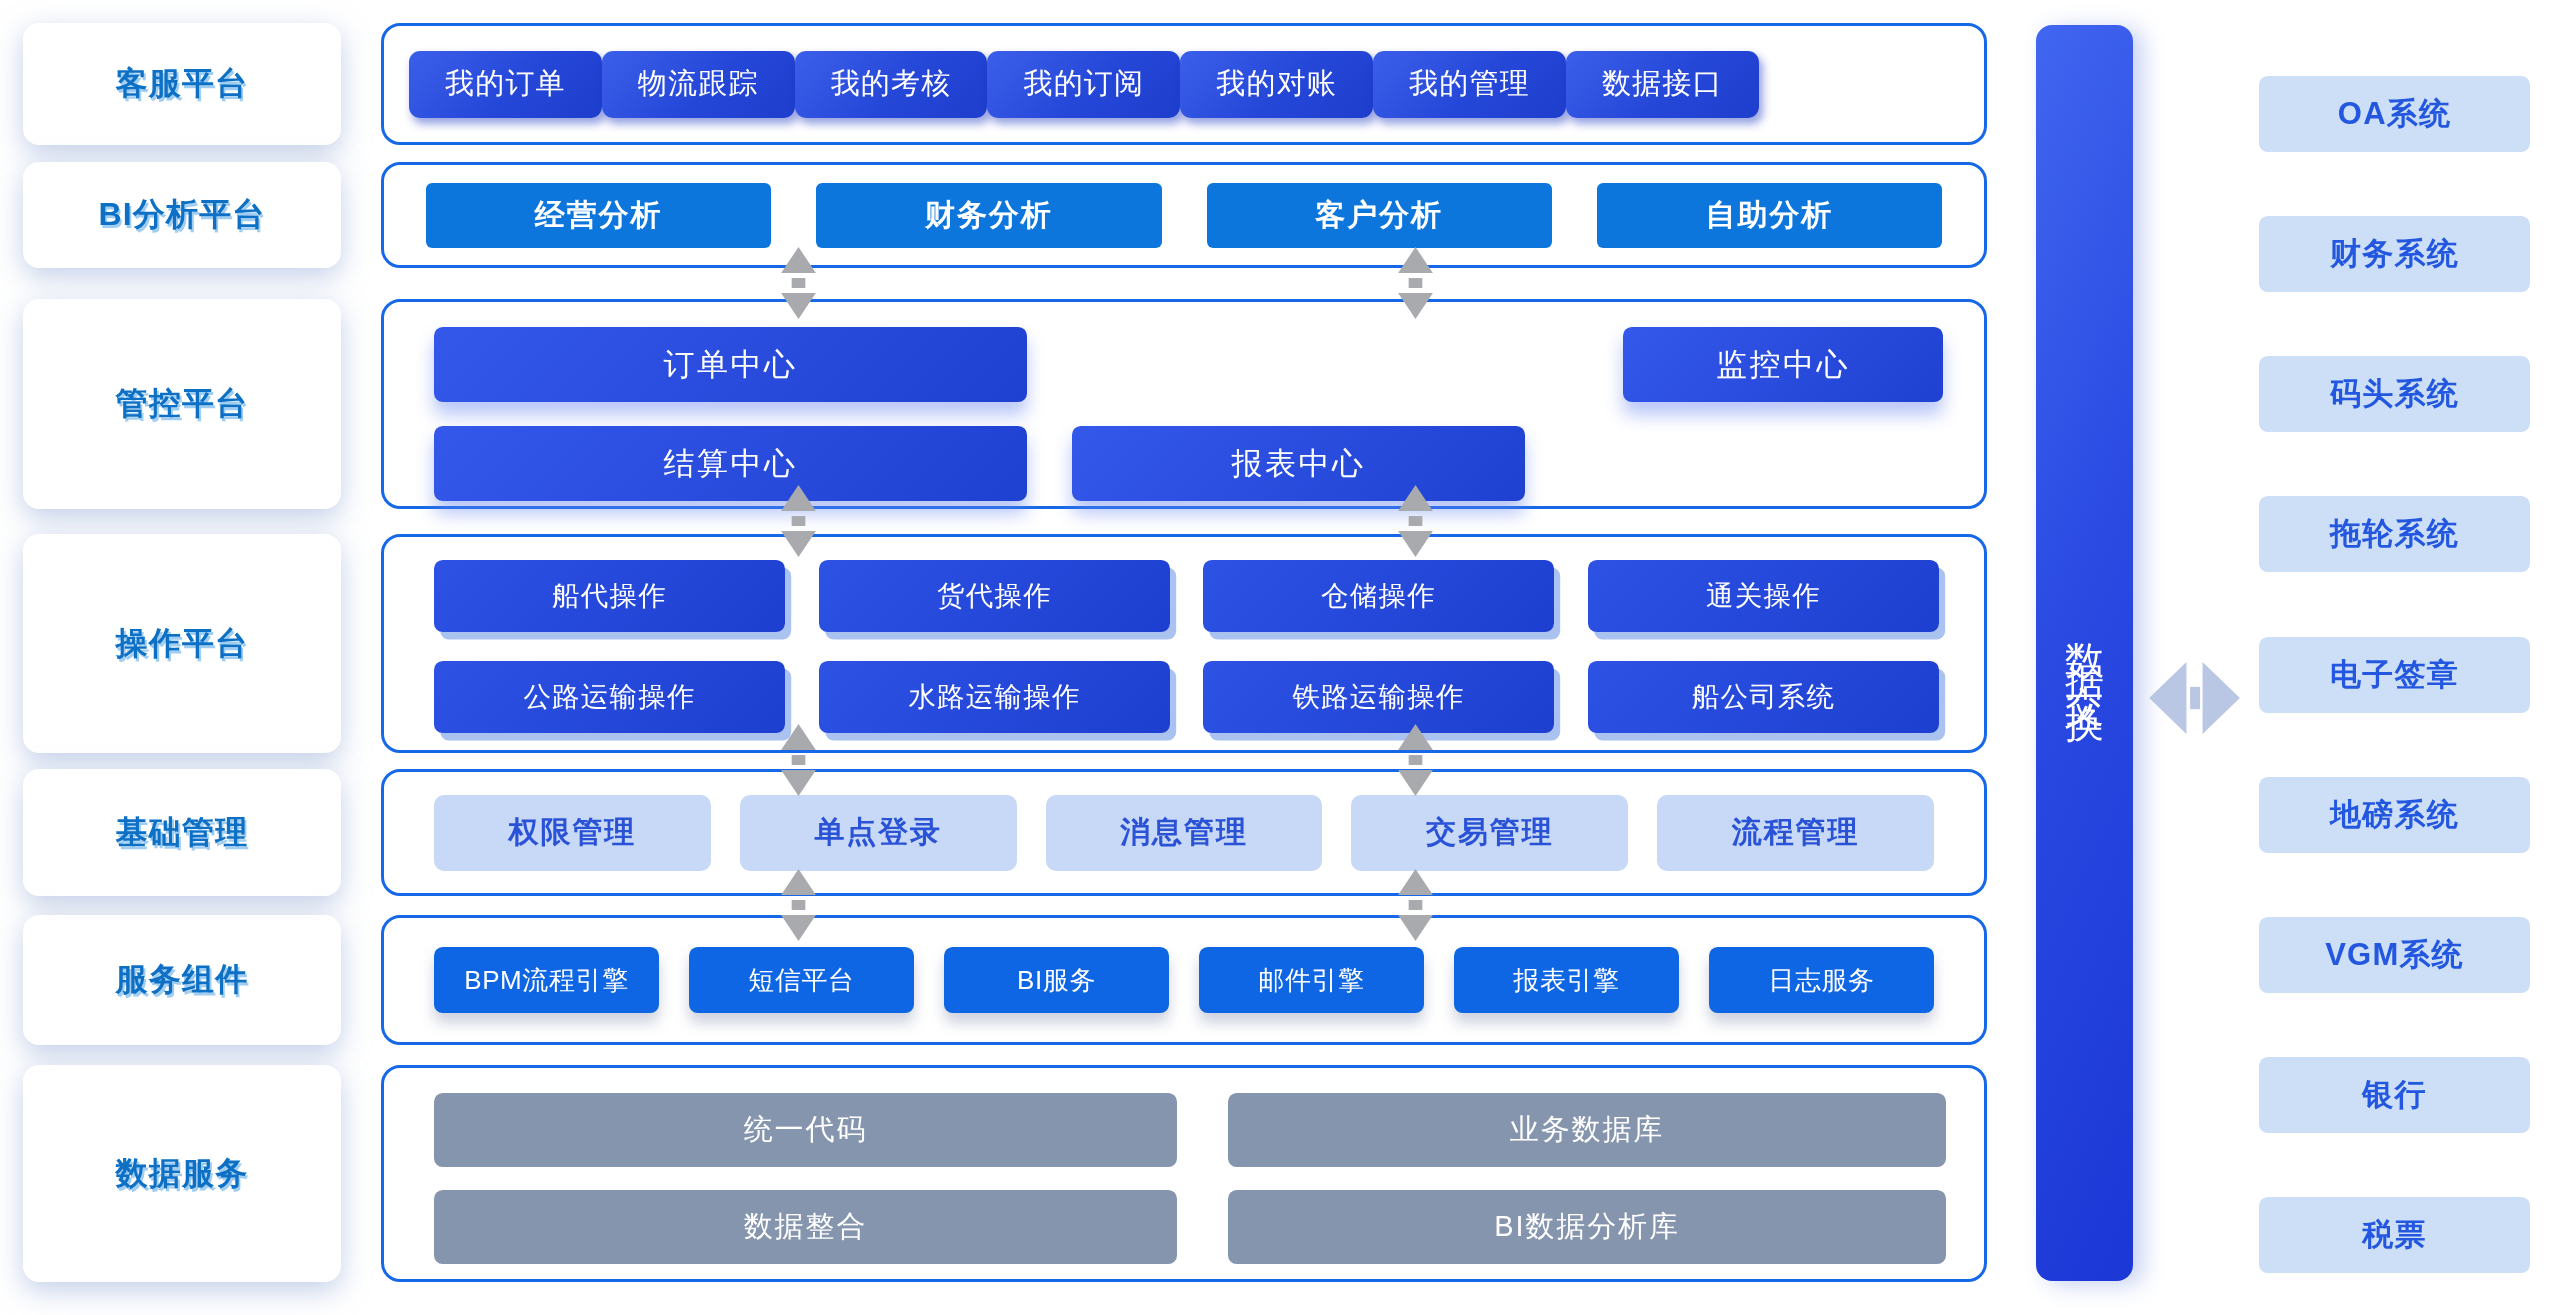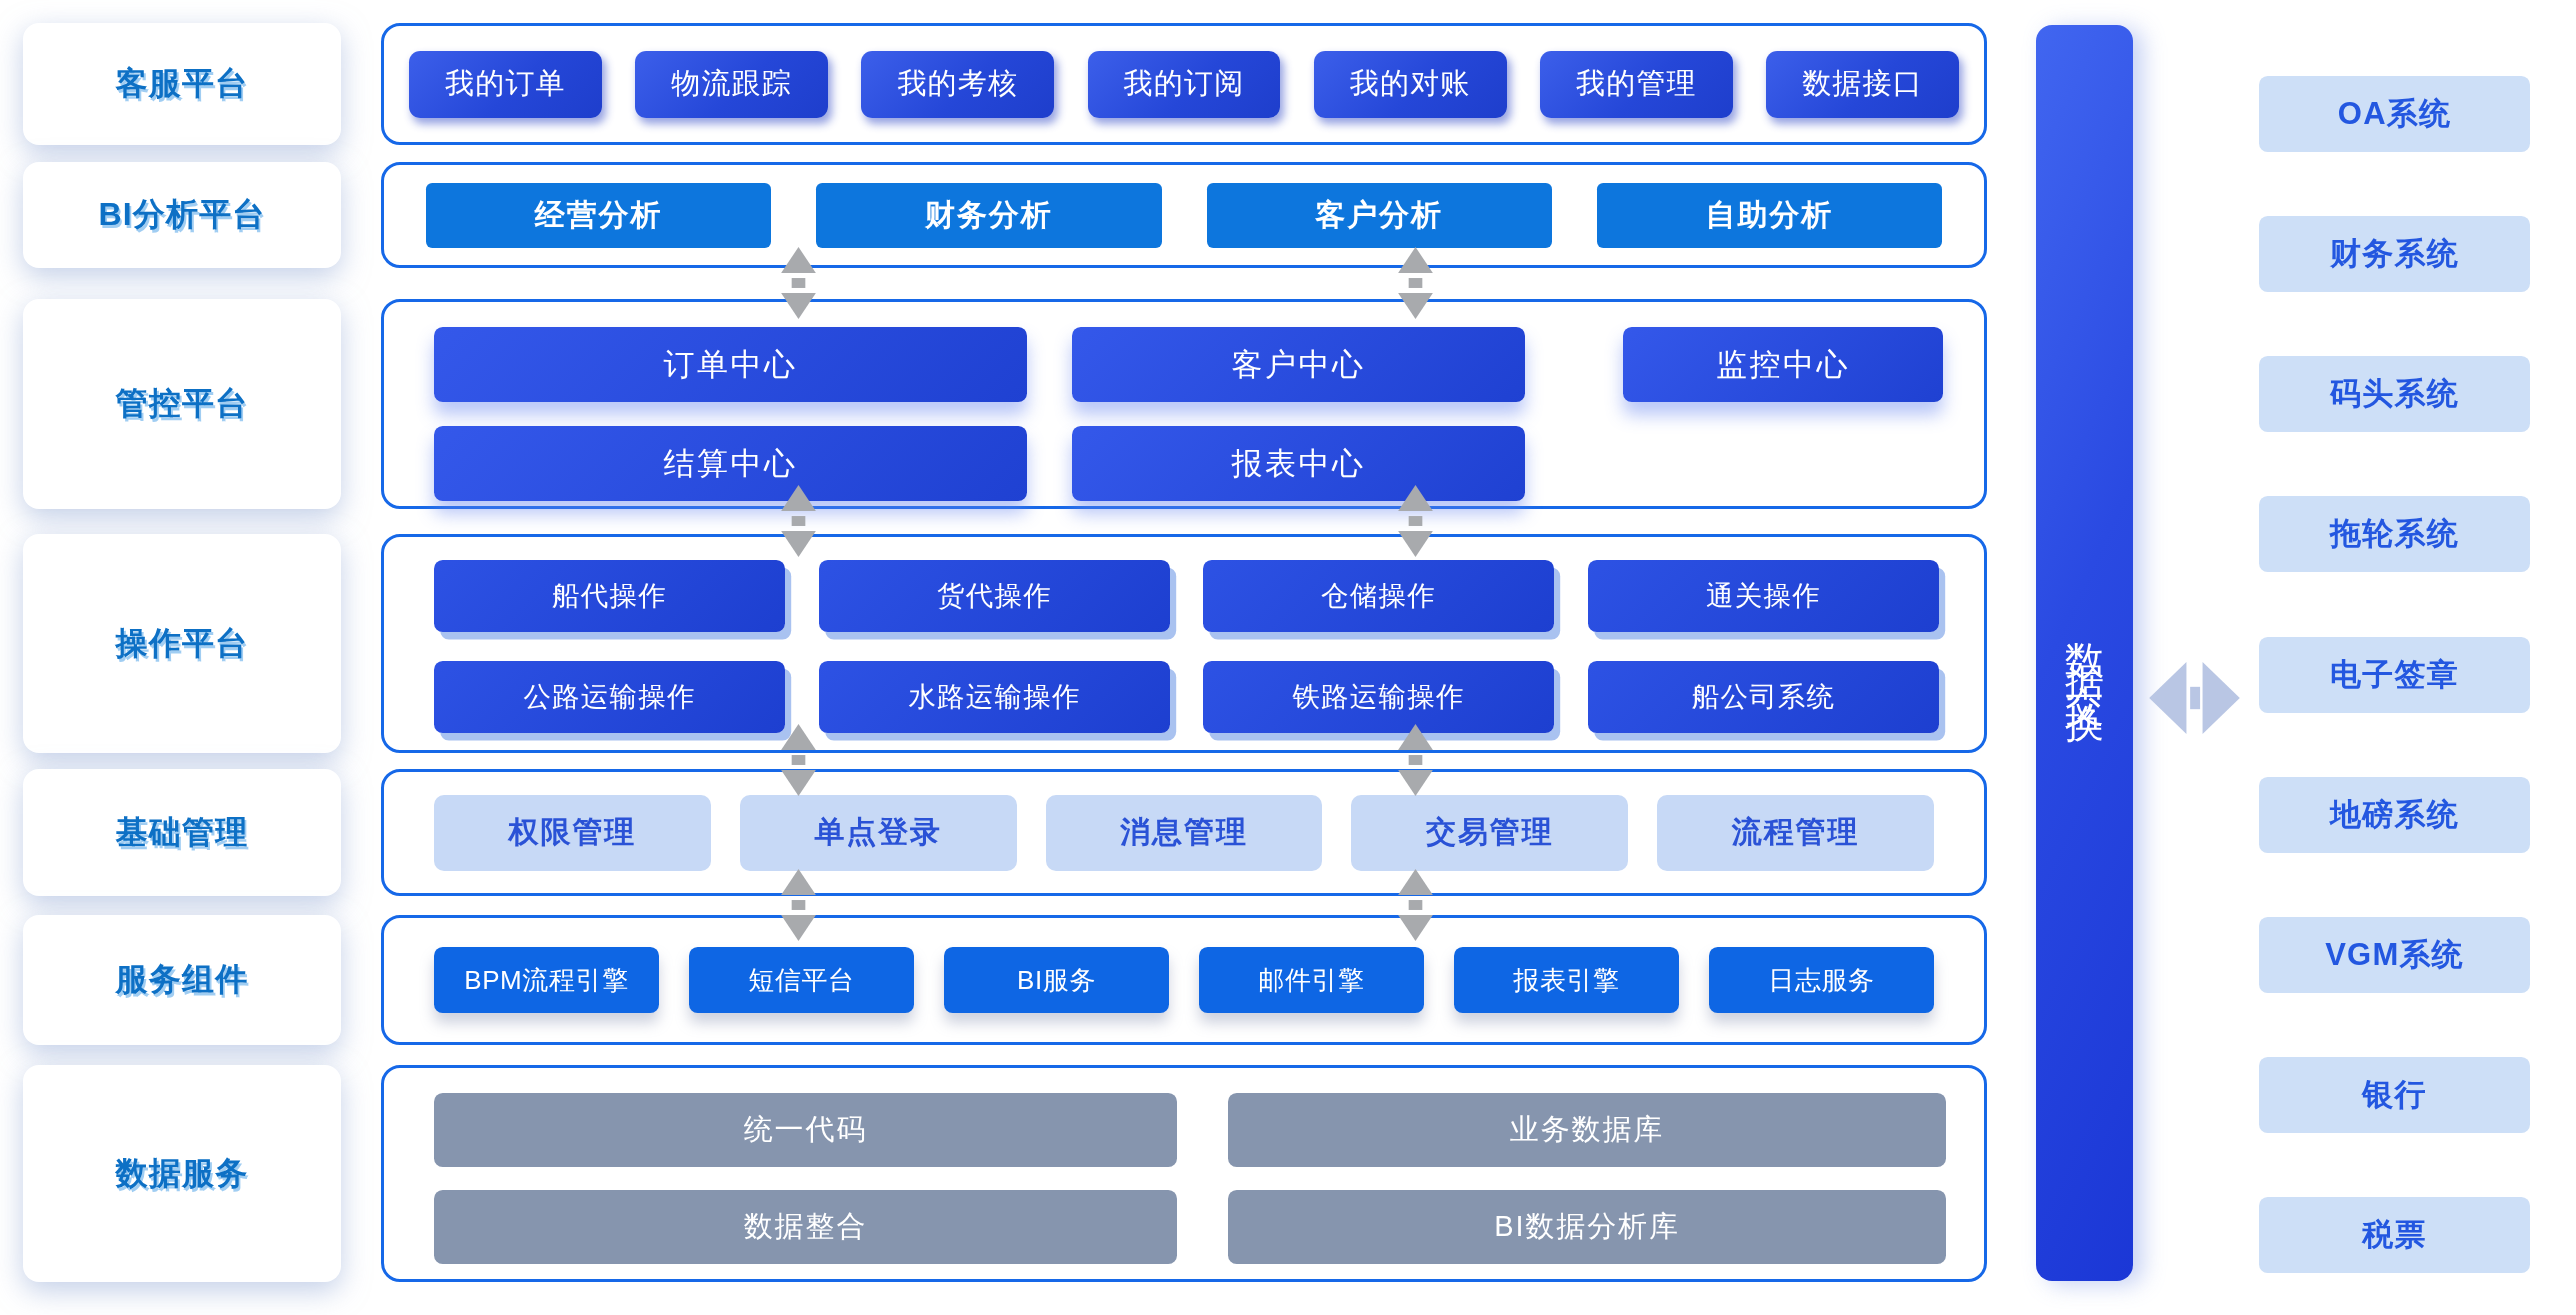--- a/index.html
+++ b/index.html
@@ -87,21 +87,21 @@
         <span>基础管理</span>
       </div>
   <div class="side-card" style="top:915px;height:130px">
         <span>服务组件</span>
       </div>
   <div class="side-card" style="top:1065px;height:217px">
         <span>数据服务</span>
       </div>
 
   <div class="pbox" style="top:23px;height:122px">
-    <div class="flexrow" style="justify-content:space-between;padding:0 25px">
+    <div class="flexrow" style="justify-content:flex-start;padding:0 25px">
       <div class="b1">
             <span>我的订单</span>
           </div>
       <div class="b1">
             <span>物流跟踪</span>
           </div>
       <div class="b1">
             <span>我的考核</span>
           </div>
       <div class="b1">
@@ -132,23 +132,20 @@
           </div>
       <div class="b2">
             <span>自助分析</span>
           </div>
     </div>
   </div>
 
   <div class="pbox" style="top:299px;height:210px">
     <div class="b3" style="left:50px;top:25px;width:593px">
           <span>订单中心</span>
-        </div>
-    <div class="b3" style="left:688px;top:25px;width:453px">
-          <span>客户中心</span>
         </div>
     <div class="b3" style="left:1239px;top:25px;width:320px">
           <span>监控中心</span>
         </div>
     <div class="b3" style="left:50px;top:124px;width:593px">
           <span>结算中心</span>
         </div>
     <div class="b3" style="left:688px;top:124px;width:453px">
           <span>报表中心</span>
         </div>

